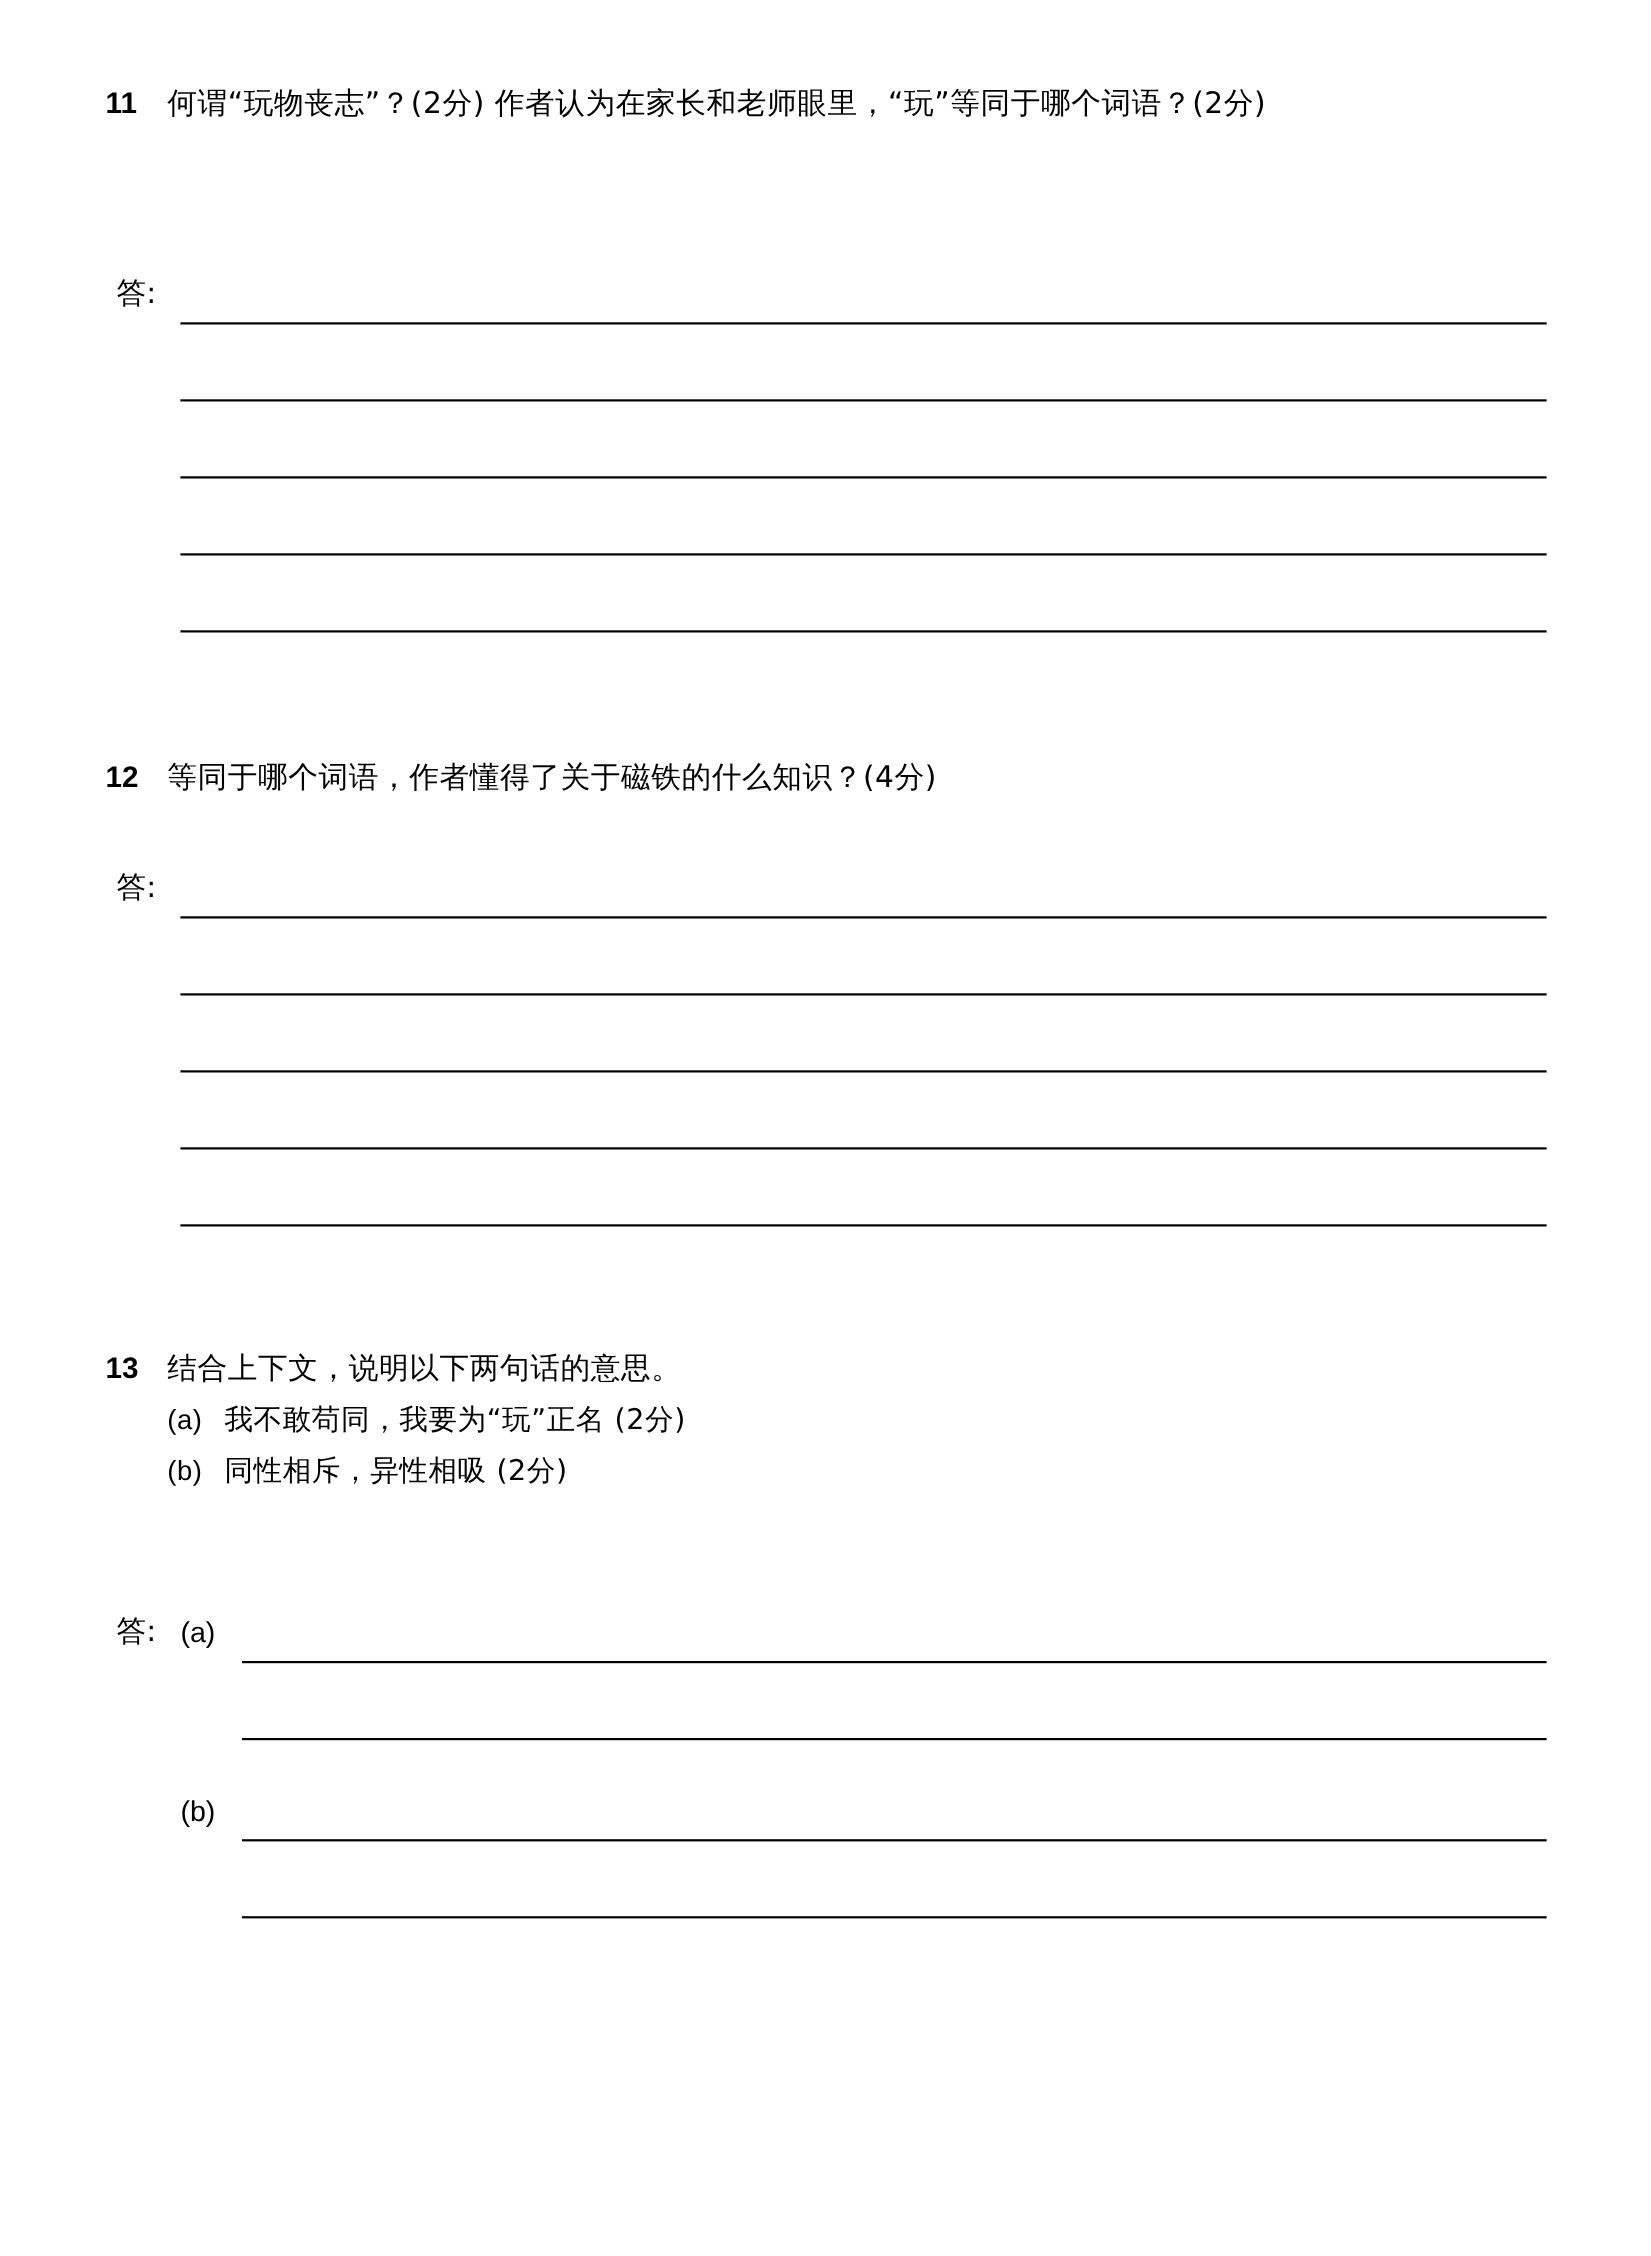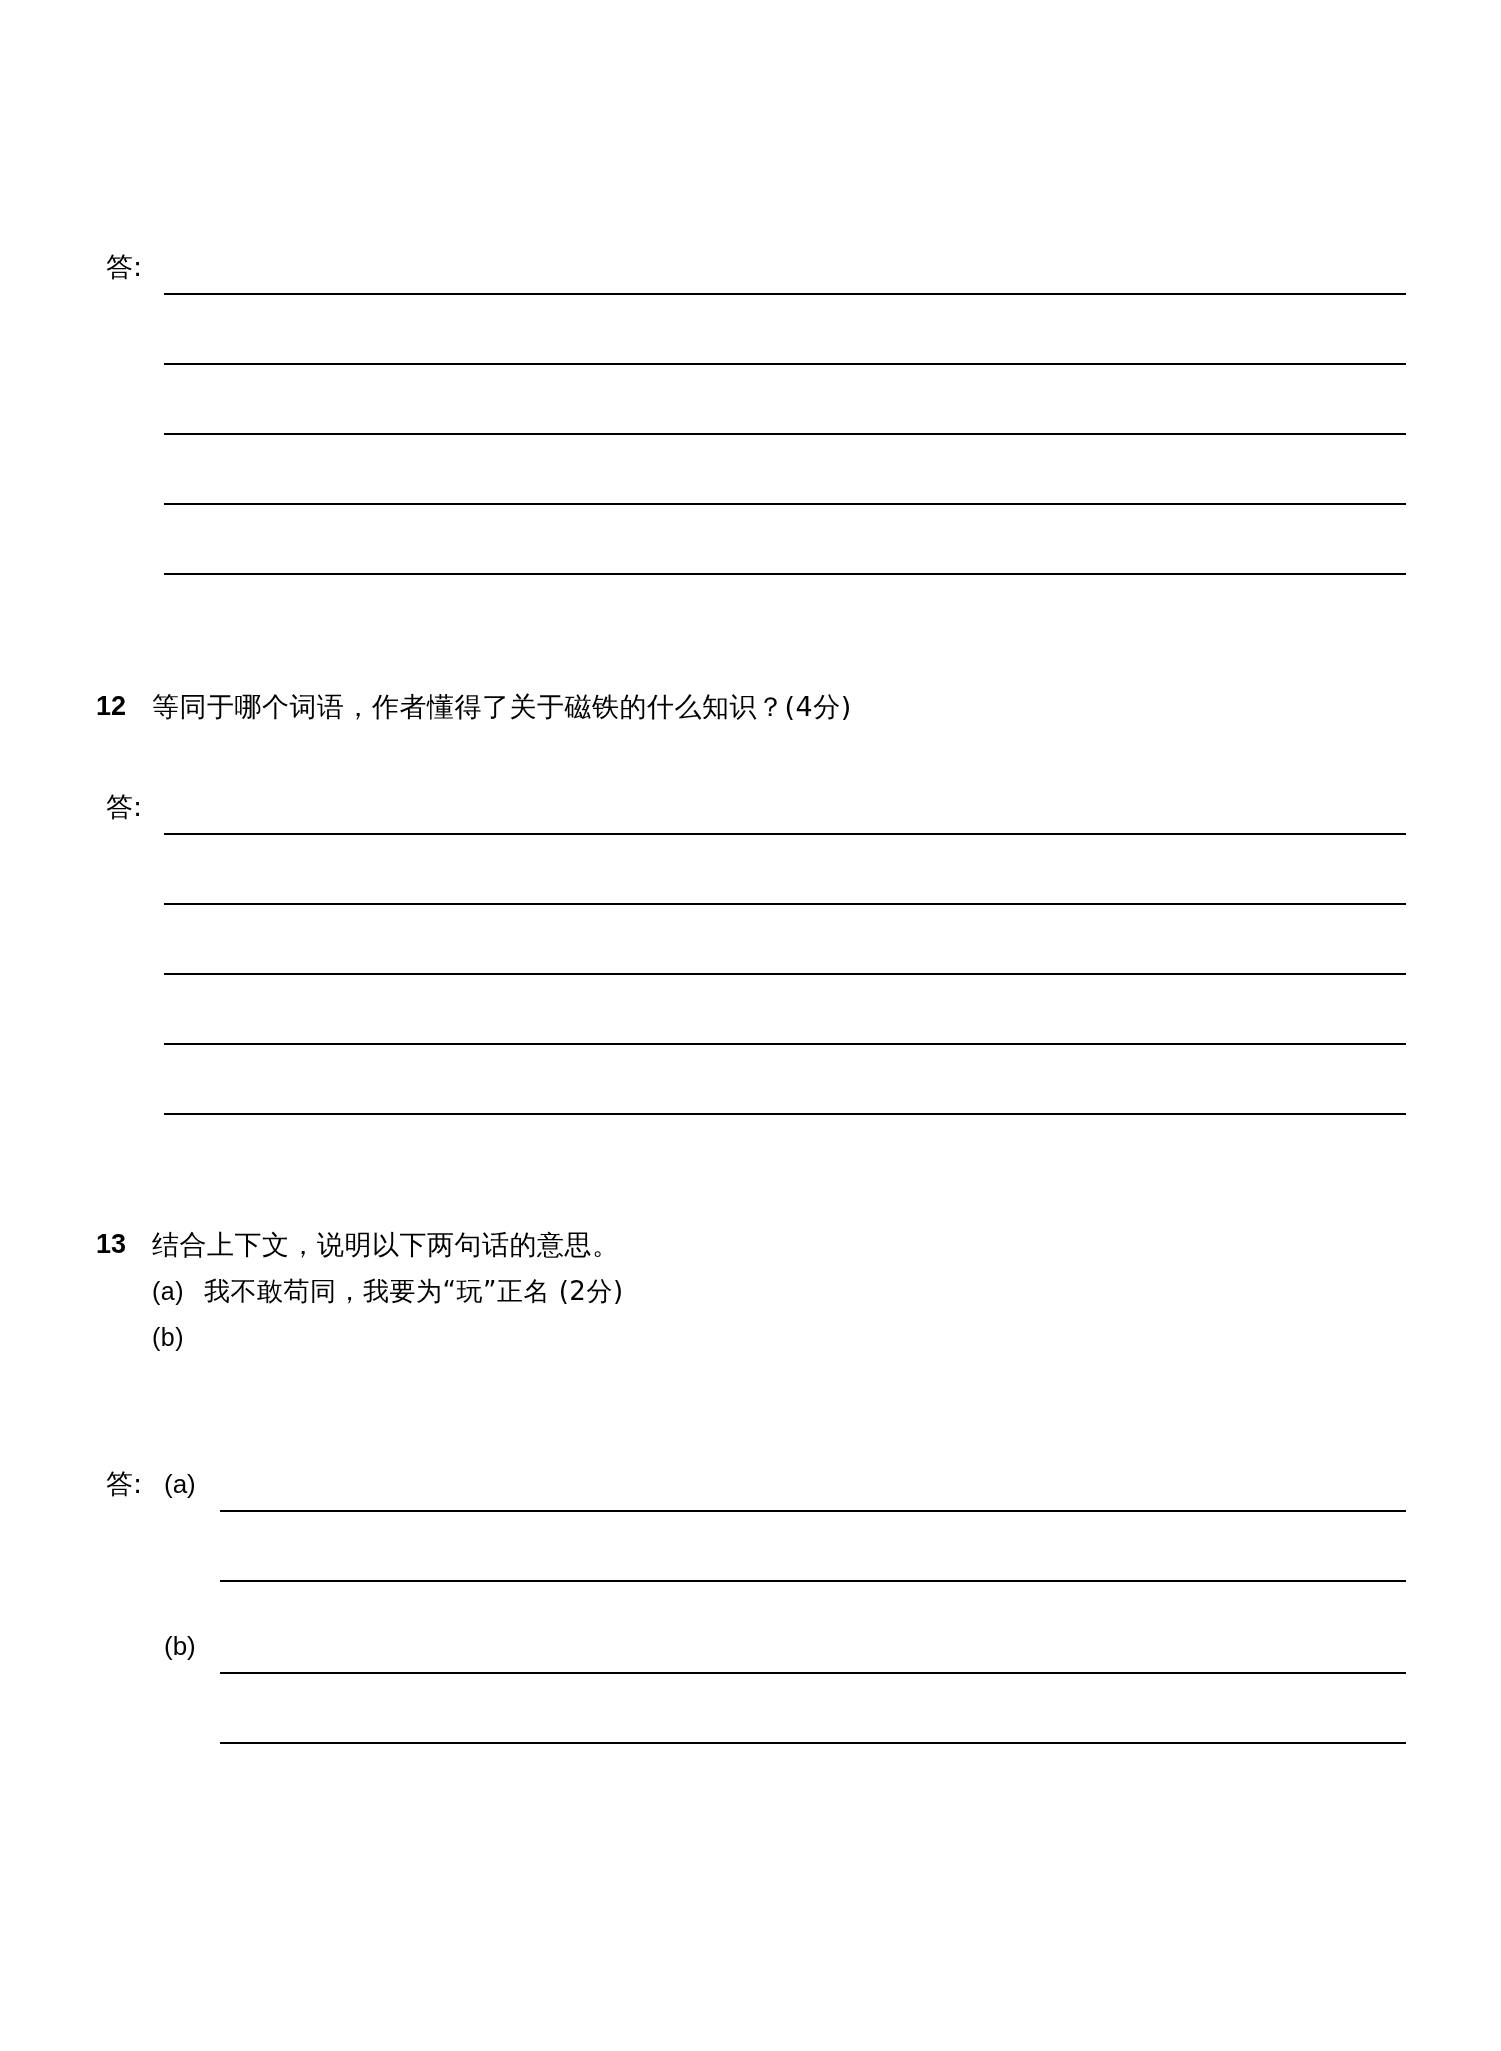--- a/index.html
+++ b/index.html
@@ -140,20 +140,26 @@
     font-family: "DejaVu Sans", sans-serif;
     font-size: 20px;
     line-height: 28px;
   }
 </style>
 </head>
 <body>
 
 <div class="page">
 
+  <div class="question" style="top:72px;">
+    <div class="q-head">
+      <div class="q-num">11</div>
+      <div class="q-text">何谓“玩物丧志”？(2分) 作者认为在家长和老师眼里，“玩”等同于哪个词语？(2分)</div>
+    </div>
+  </div>
 
   <div class="answer-block" style="top:225px;">
     <div class="answer-row">
       <div class="ans-label">答:</div>
       <div class="rule"></div>
     </div>
     <div class="answer-row blank">
       <div class="ans-label">答:</div>
       <div class="rule"></div>
     </div>
@@ -205,20 +211,21 @@
     <div class="q-head">
       <div class="q-num">13</div>
       <div class="q-text">结合上下文，说明以下两句话的意思。</div>
     </div>
     <div class="sub-item">
       <div class="sub-label">(a)</div>
       <div>我不敢苟同，我要为“玩”正名 (2分)</div>
     </div>
     <div class="sub-item">
       <div class="sub-label">(b)</div>
+      <div>同性相斥，异性相吸 (2分)</div>
     </div>
   </div>
 
   <div class="answer-block" style="top:1442px;">
     <div class="answer-row">
       <div class="ans-label">答:</div>
       <div class="ans-sublabel">(a)</div>
       <div class="rule"></div>
     </div>
     <div class="answer-row blank">

